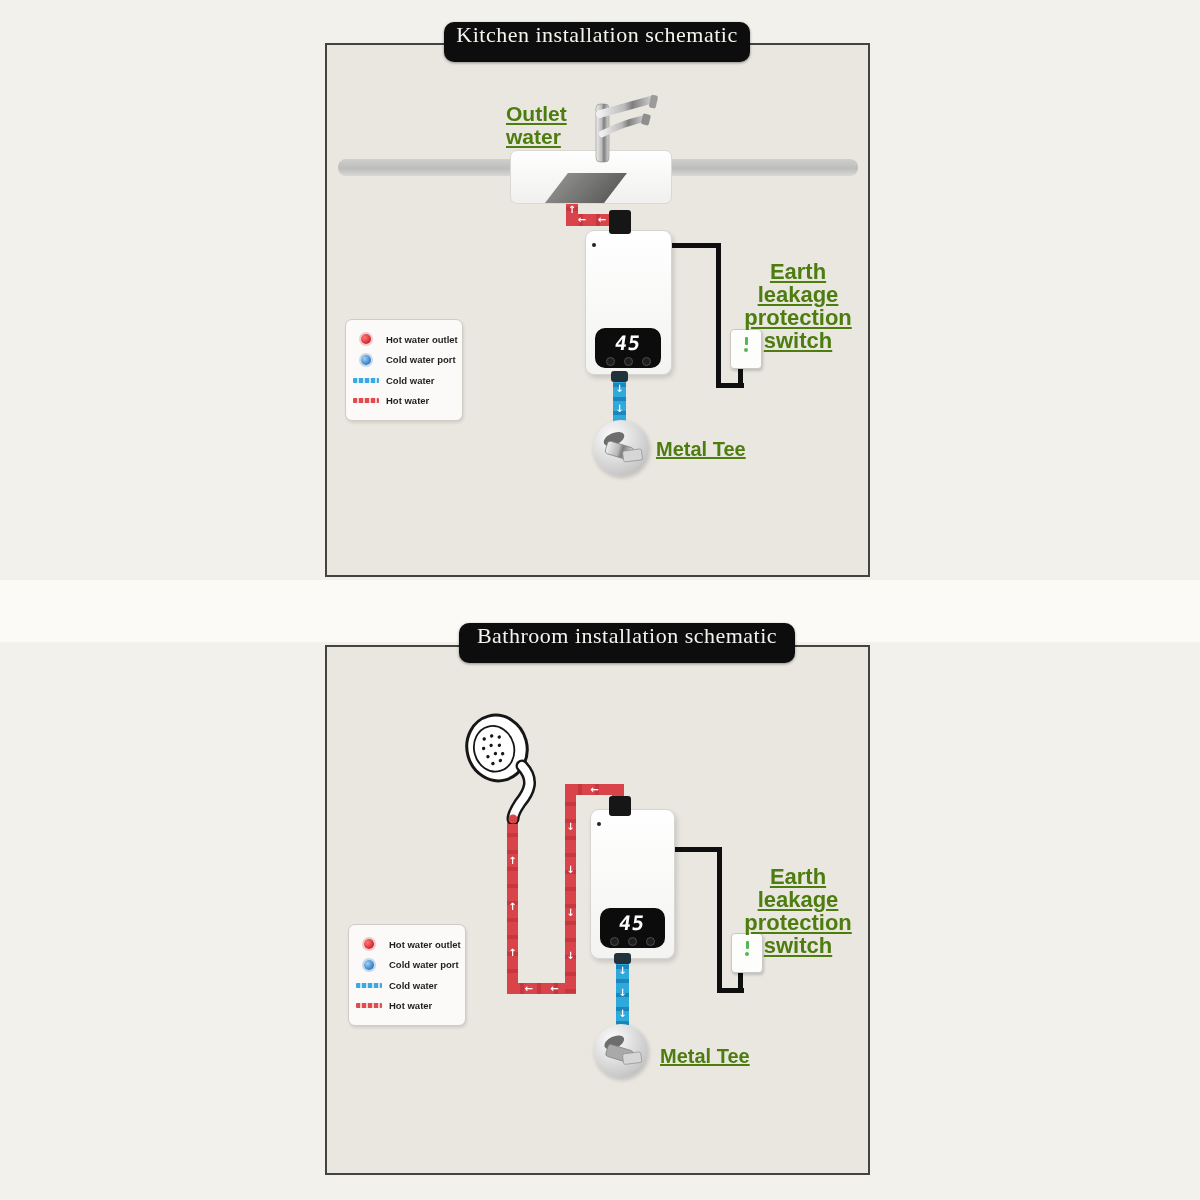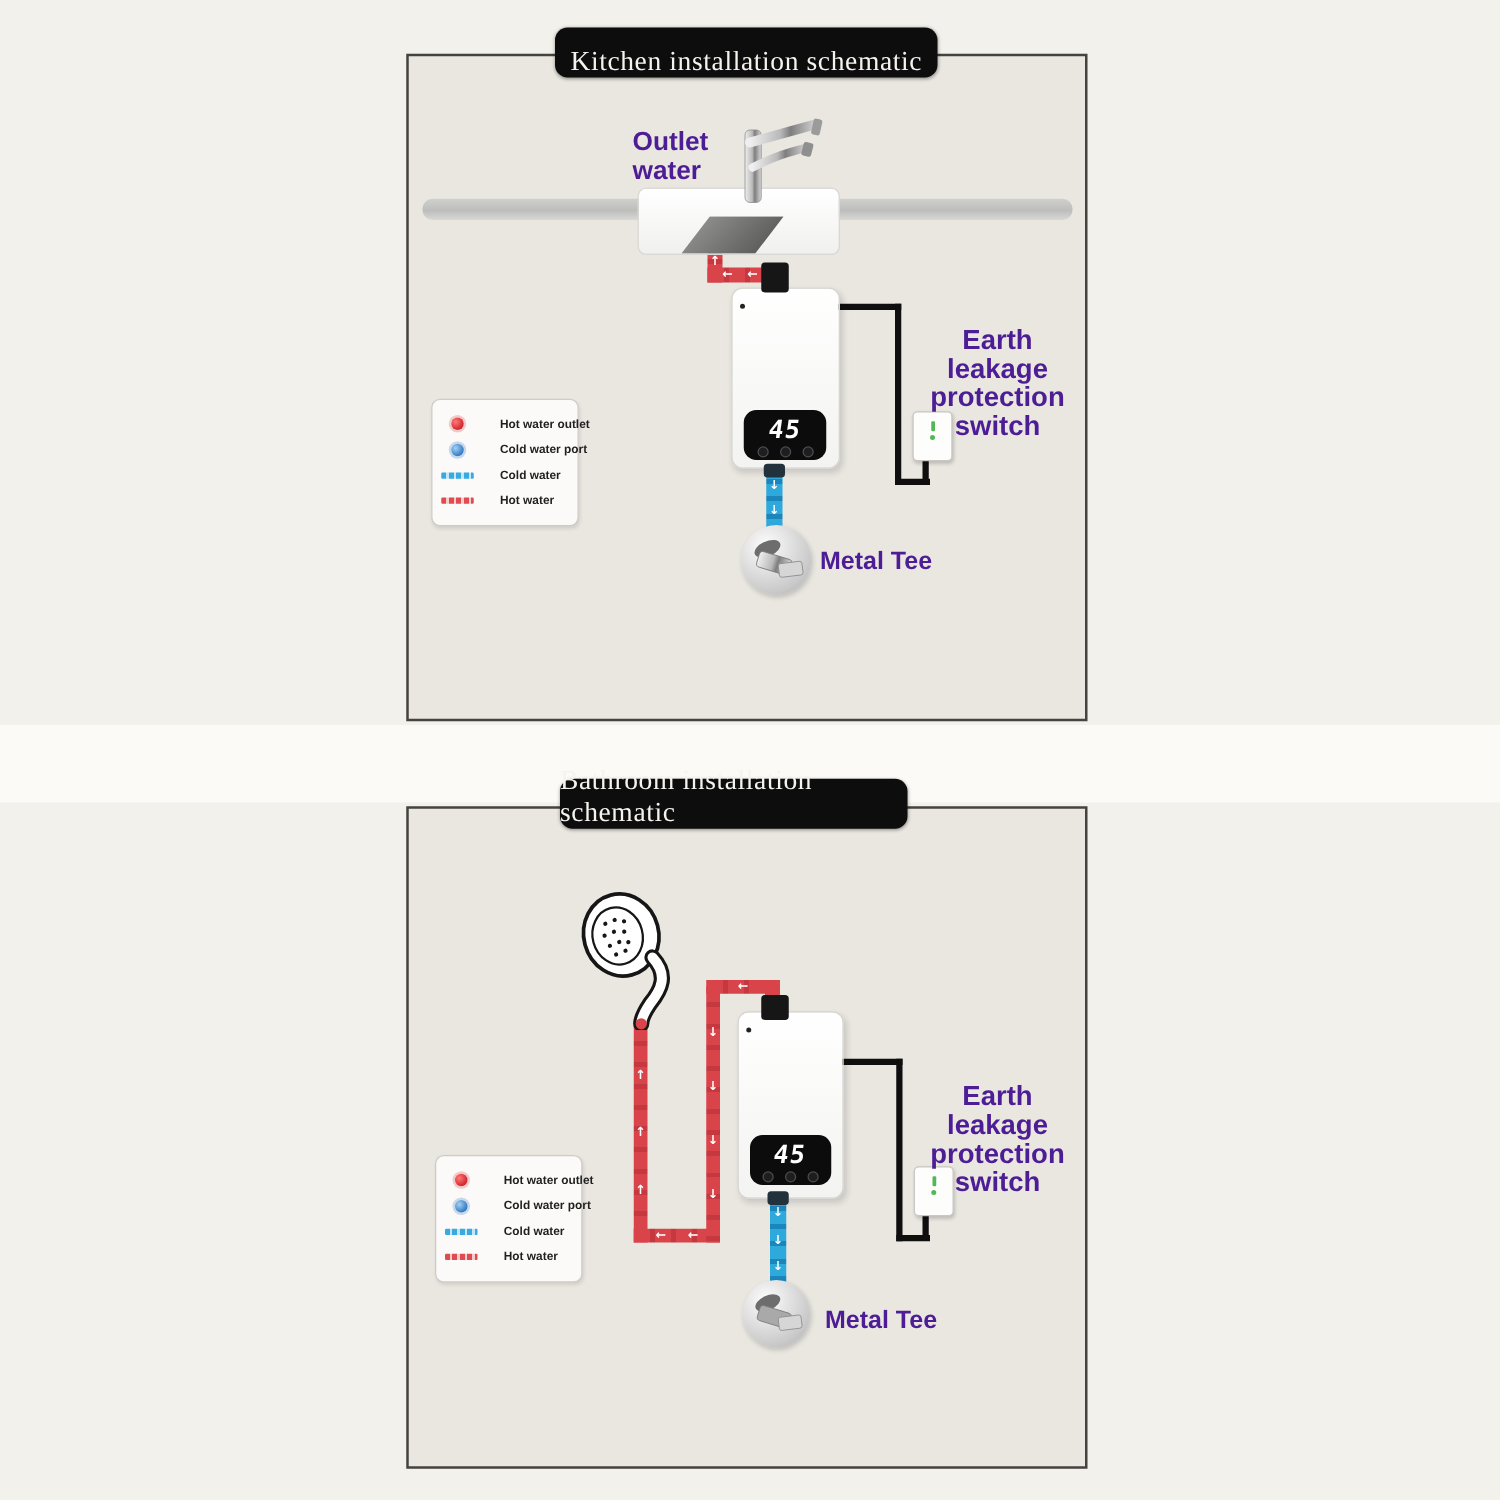--- a/index.html
+++ b/index.html
@@ -1,20 +1,20 @@
 <!DOCTYPE html>
 <html><head>
 <meta charset="utf-8">
 <style>
   html,body{margin:0;padding:0;}
   body{width:1200px;height:1200px;background:#f3f1ec;font-family:"Liberation Sans",sans-serif;position:relative;overflow:hidden;}
   #canvas{position:absolute;inset:0;}
   .gap-strip{position:absolute;left:0;width:1200px;background:#fbfaf7;}
   .panel{position:absolute;left:325px;width:545px;background:#eae7e1;border:2px solid #45433f;box-sizing:border-box;z-index:1;}
-  .title-bar{position:absolute;background:#0d0d0d;border-radius:10px;z-index:7;display:flex;align-items:flex-end;justify-content:center;box-shadow:0 1px 3px rgba(0,0,0,.4);}
+  .title-bar{position:absolute;background:#0d0d0d;border-radius:10px;z-index:7;display:flex;align-items:flex-start;justify-content:center;box-shadow:0 1px 3px rgba(0,0,0,.4);}
   .title-bar span{color:#f5f3ee;font-family:"Liberation Serif",serif;font-size:22px;letter-spacing:.5px;}
   
   .pipe{position:absolute;z-index:2;}
   .pipe-red{background:repeating-linear-gradient(180deg,#d9434a 0 13px,#c5383f 13px 17px);}
   .pipe-red.horiz{background:repeating-linear-gradient(90deg,#d9434a 0 13px,#c5383f 13px 17px);}
   .pipe-blue{background:repeating-linear-gradient(180deg,#2ea9dc 0 10px,#1b86bb 10px 14px);}
   .arrows-v{position:absolute;inset:0;display:flex;flex-direction:column;align-items:center;justify-content:space-evenly;}
   .arrows-h{position:absolute;inset:0;display:flex;flex-direction:row;align-items:center;justify-content:space-evenly;}
   .ar{color:#fff;font:700 10px "DejaVu Sans",sans-serif;line-height:1;}
   .ar-up::before{content:"↑";} .ar-down::before{content:"↓";} .ar-left::before{content:"←";}
@@ -29,27 +29,27 @@
   .disp-btn{width:7px;height:7px;border-radius:50%;background:#1e1e1e;border:1px solid #4d4d4d;}
   .connector{position:absolute;background:#161616;border-radius:3px;z-index:4;}
   .connector.blue{background:#22323d;}
   
   .tee-circle{position:absolute;border-radius:50%;background:radial-gradient(circle at 35% 30%,#fdfdfd,#c9c9c9 70%,#ababab);box-shadow:1px 2px 4px rgba(0,0,0,.18);z-index:3;}
   
   .switch{position:absolute;background:#fdfdfc;border:1px solid #c9c8c4;border-radius:4px;box-shadow:1px 2px 3px rgba(0,0,0,.18);z-index:4;display:flex;flex-direction:column;align-items:center;gap:3px;padding-top:7px;box-sizing:border-box;}
   .led-bar{width:3px;height:8px;background:#53b657;border-radius:1px;}
   .led-dot{width:4px;height:4px;border-radius:50%;background:#53b657;}
   
-  .lbl{position:absolute;color:#4c1d95;z-index:6;}
+  .lbl{position:absolute;color:#4d7c0f;z-index:6;text-decoration:underline;}
   .switch-lbl{width:140px;text-align:center;font-size:22px;font-weight:600;line-height:1.04;}
   .tee-lbl{font-size:20px;font-weight:600;text-align:right;}
   .faucet-lbl{font-size:21px;font-weight:600;line-height:1.08;}
   
   .legend{position:absolute;width:118px;background:#fbfaf8;border:1px solid #cfccc6;border-radius:7px;box-shadow:1px 2px 3px rgba(0,0,0,.10);z-index:6;padding:9px 7px;box-sizing:border-box;display:flex;flex-direction:column;justify-content:space-between;}
-  .lg-row{display:flex;align-items:center;gap:21px;height:21px;}
+  .lg-row{display:flex;align-items:center;gap:7px;height:21px;}
   .lg-sw{flex:0 0 26px;display:flex;justify-content:center;}
   .lg-dot{width:10px;height:10px;border-radius:50%;}
   .lg-dot.hot{background:radial-gradient(circle at 35% 35%,#ff7a74,#cf1f2a 75%);box-shadow:0 0 0 2px rgba(207,31,42,.22);}
   .lg-dot.cold{background:radial-gradient(circle at 35% 35%,#9fd1f2,#2d74c4 75%);box-shadow:0 0 0 2px rgba(45,116,196,.25);}
   .lg-line{width:26px;height:5px;border-radius:1px;}
   .lg-line.cold{background:repeating-linear-gradient(90deg,#39a9e0 0 4px,#c4e7f7 4px 6px);}
   .lg-line.hot{background:repeating-linear-gradient(90deg,#e04b50 0 4px,#f6cbcc 4px 6px);}
   .lg-txt{font-size:9.5px;font-weight:700;color:#1f1f1f;white-space:nowrap;}
   
   .counter{position:absolute;left:338px;top:159px;width:520px;height:17px;background:linear-gradient(180deg,#cfcfcd,#bdbdbb 55%,#d8d8d6);border-radius:8px;z-index:1;}
@@ -172,21 +172,21 @@
     </div>
     <div class="lg-row">
       <span class="lg-sw">
           <span class="lg-line hot"></span>
         </span>
       <span class="lg-txt">Hot water</span>
     </div>
   </div>
 
   <div class="panel" style="top:645px;height:530px;"></div>
-  <div class="title-bar" style="left:448px;top:623px;width:278px;height:40px;">
+  <div class="title-bar" style="left:459px;top:623px;width:336px;height:40px;">
     <span>Bathroom installation schematic</span>
   </div>
 
   <svg class="svg-abs" style="left:455px;top:708px;" width="112" height="116" viewBox="0 0 112 116">
     <g transform="rotate(-15 42 40)">
       <ellipse cx="42" cy="40" rx="30" ry="33" fill="#fff" stroke="#161616" stroke-width="3"></ellipse>
       <ellipse cx="39" cy="40" rx="20" ry="23" fill="#fff" stroke="#161616" stroke-width="1.8"></ellipse>
       <g fill="#161616">
         <circle cx="32" cy="28" r="1.7"></circle>
           <circle cx="40" cy="27" r="1.7"></circle>

